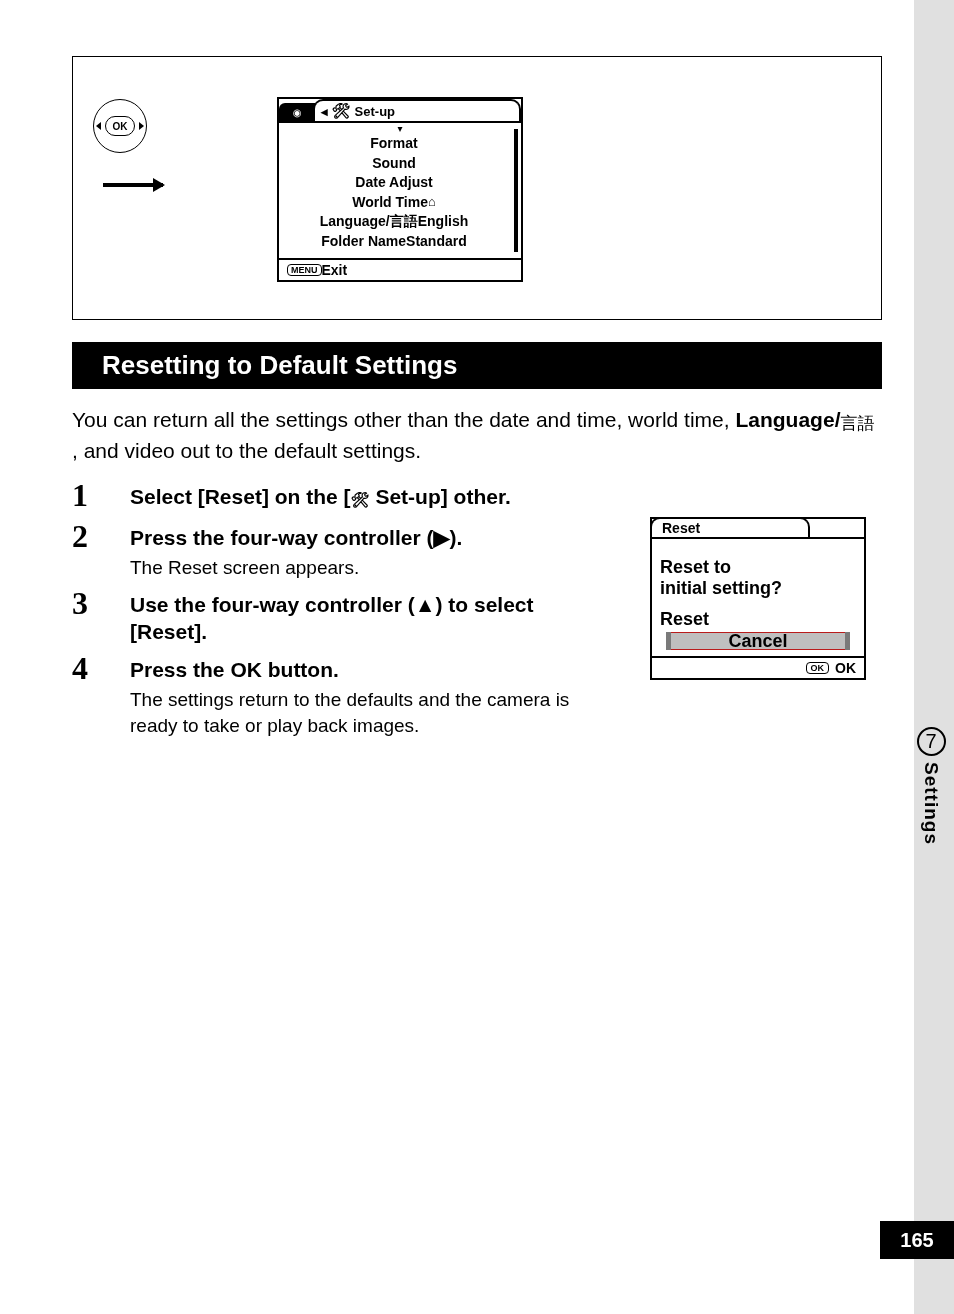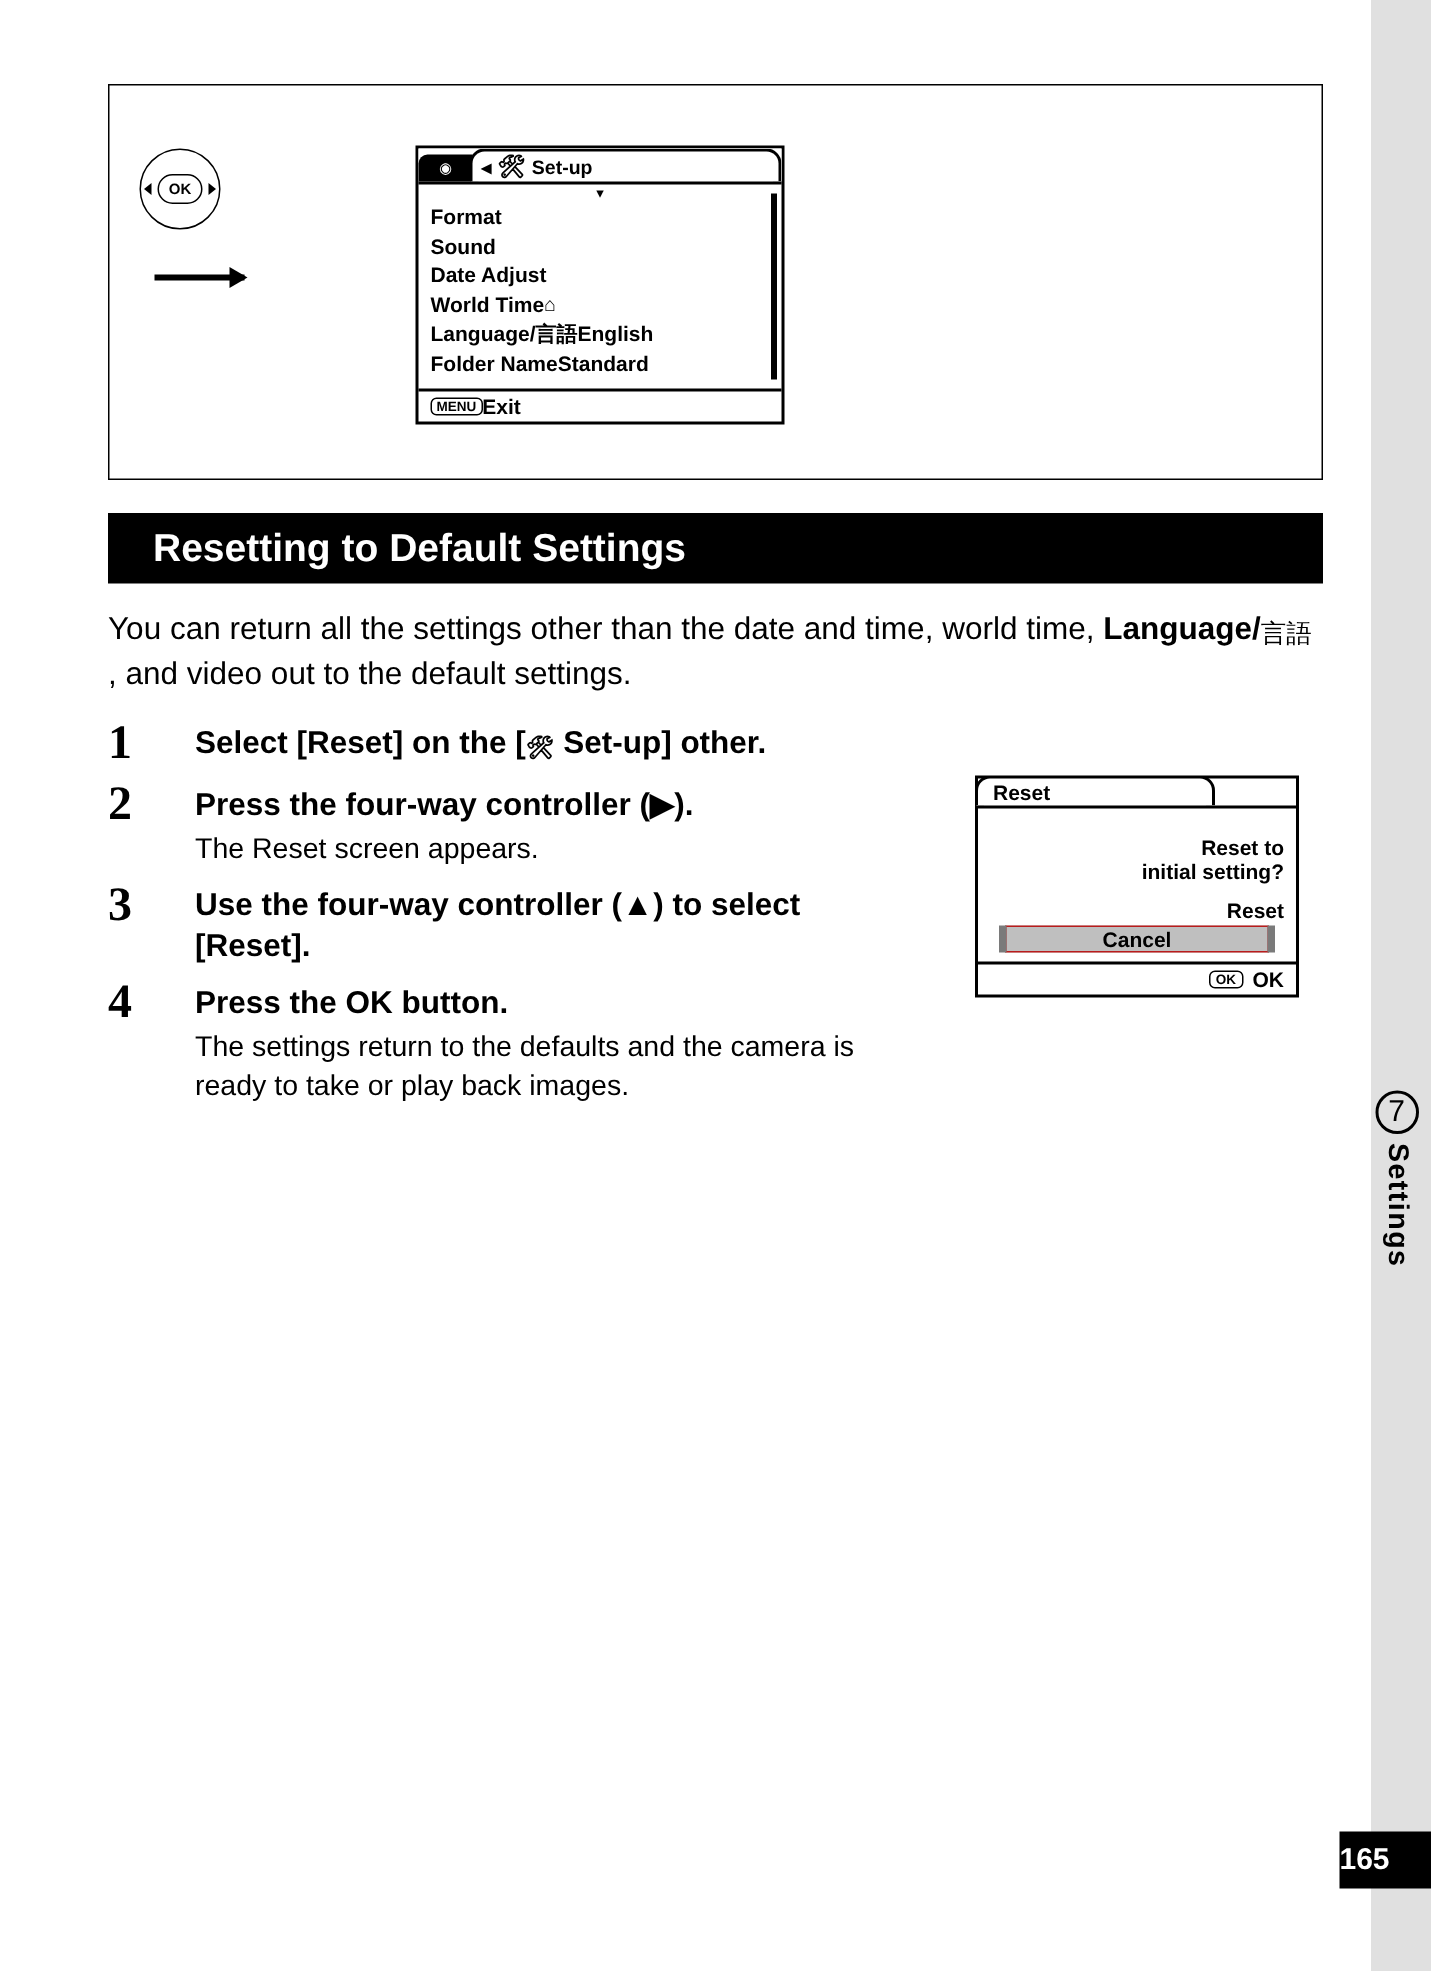--- a/index.html
+++ b/index.html
@@ -19,28 +19,29 @@
       position: absolute;
       top: 0; right: 0;
       width: 40px;
       height: 1314px;
       background: #e0e0e0;
     }
     .page-number-band {
       position: absolute;
       right: 0;
       bottom: 55px;
-      width: 61px;
+      width: 74px;
       height: 38px;
       background: #000;
       color: #fff;
       font-weight: bold;
       font-size: 20px;
       display: flex;
       align-items: center;
+      justify-content: center;
     }
     .side-tab {
       position: absolute;
       right: 10px;
       top: 727px;
       width: 26px;
       display: flex;
       flex-direction: column;
       align-items: center;
     }
@@ -172,21 +173,21 @@
       width: 4px;
       background: #000;
     }
     .tri-down-small {
       font-size: 10px;
       text-align: center;
       margin-top: -4px;
     }
     .menu-row {
       display: flex;
-      justify-content: flex-start;
+      justify-content: center;
       font-size: 14px;
       font-weight: bold;
       line-height: 1.4;
       padding-right: 12px;
     }
     .setup-footer {
       border-top: 2px solid #000;
       padding: 2px 8px;
       display: flex;
       align-items: center;
@@ -259,22 +260,22 @@
       border-top-right-radius: 10px;
       font-size: 14px;
       font-weight: bold;
       padding: 1px 10px;
       margin-top: -2px;
       margin-left: -2px;
       background: #fff;
     }
     .reset-body {
       border-top: 2px solid #000;
-      text-align: right;
-      font-size: 14px;
+      text-align: left;
+      font-size: 18px;
       font-weight: bold;
       padding: 18px 8px 6px 8px;
     }
     .reset-option { margin-top: 10px; }
     .highlighted-row {
       background: #bfbfbf;
       border: 1px solid #b91c1c;
       margin: 2px 10px 0 10px;
       display: flex;
       align-items: center;

